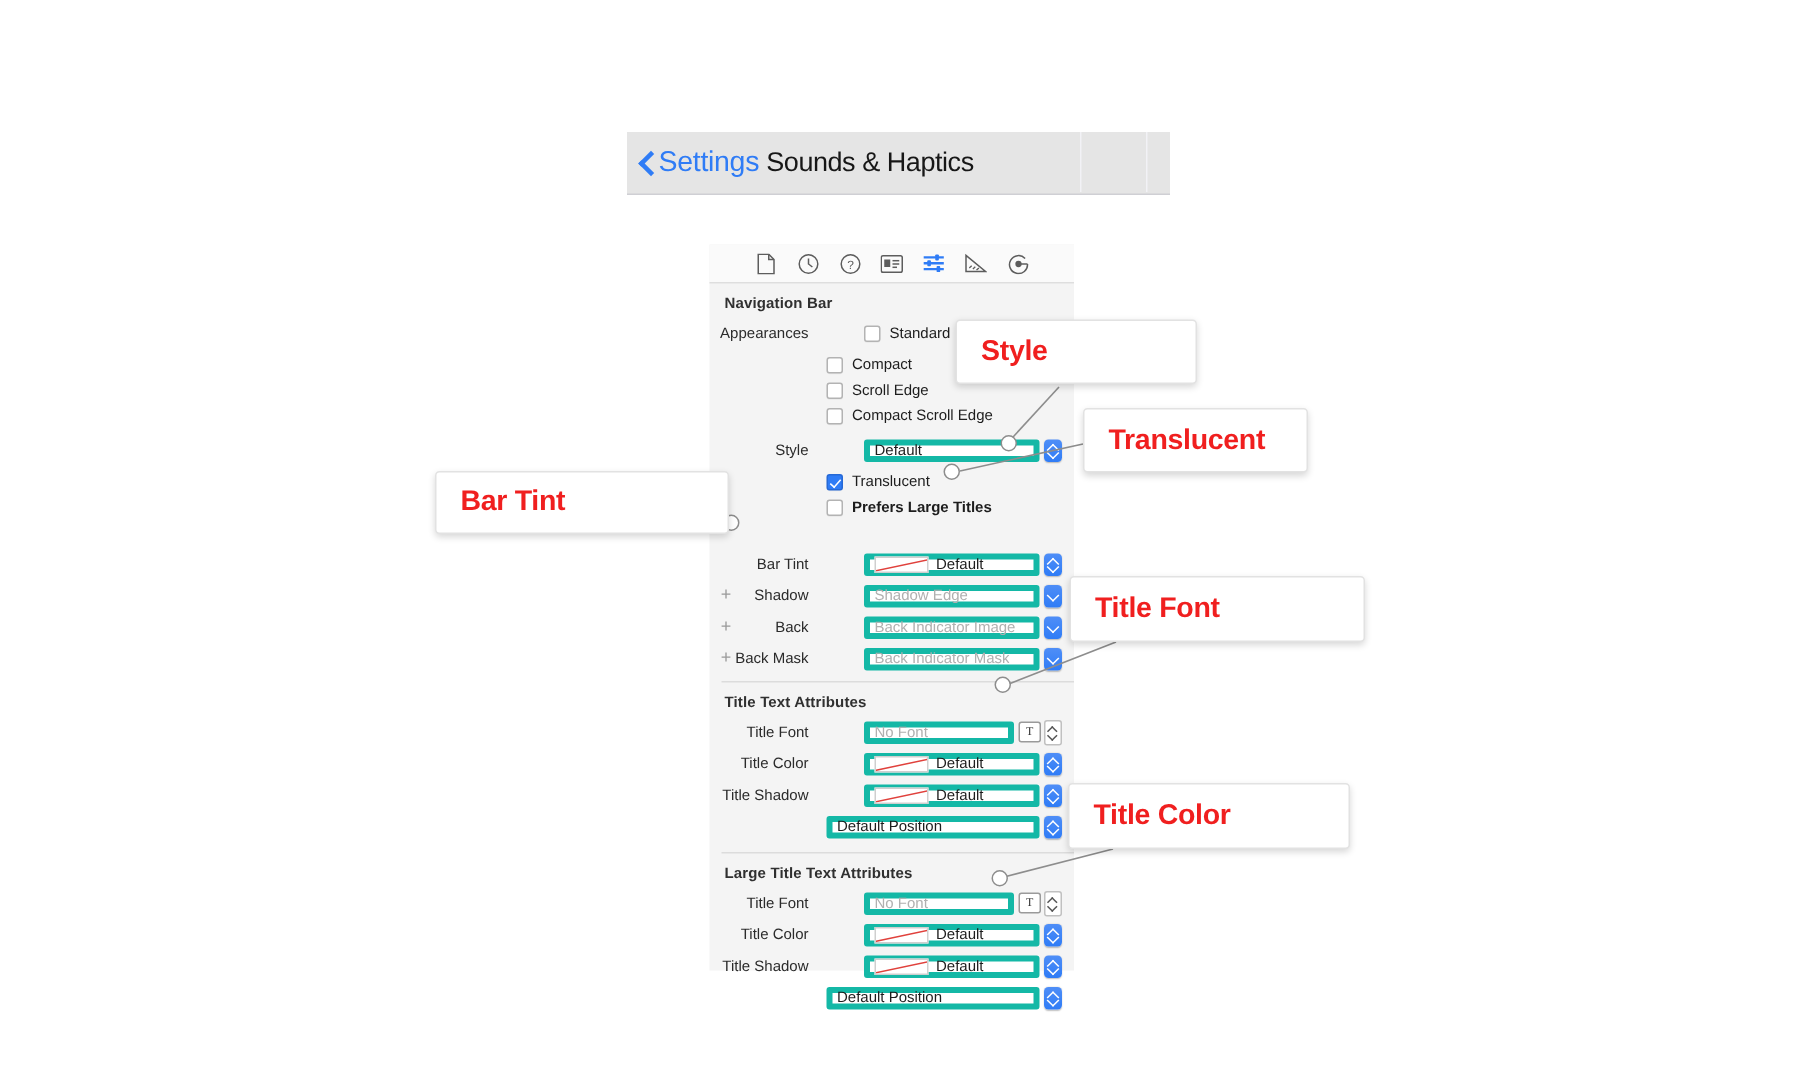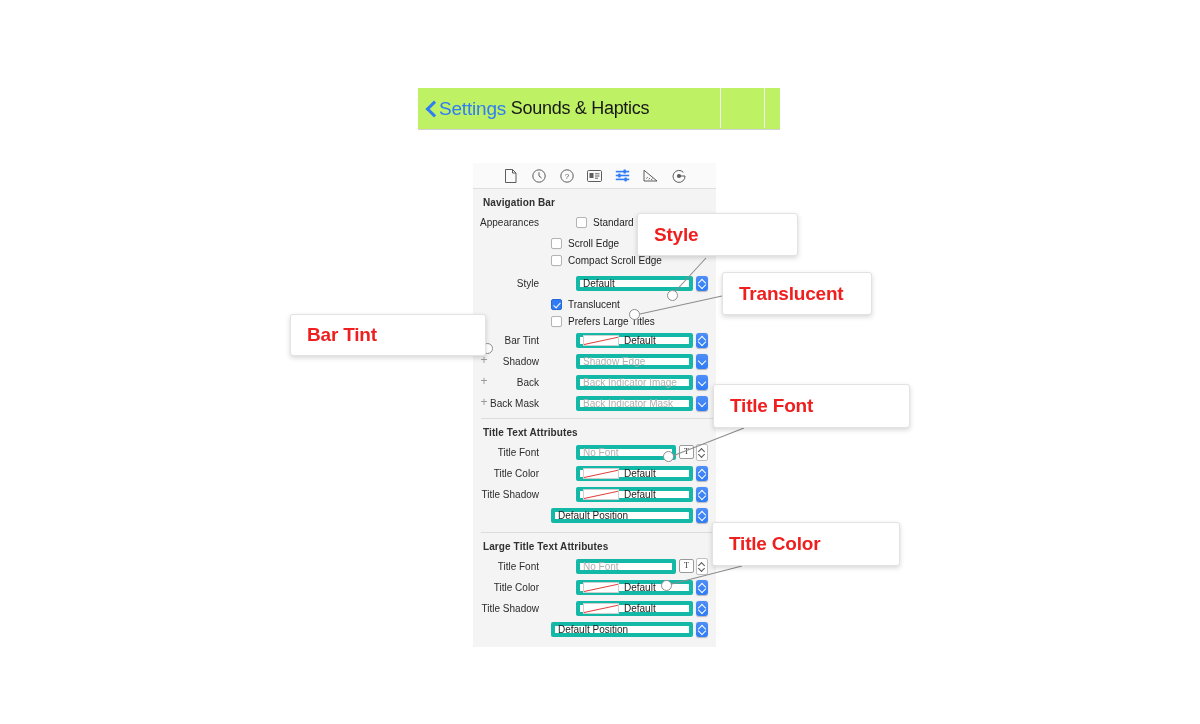--- a/index.html
+++ b/index.html
@@ -7,21 +7,21 @@
     width:1200px;height:724px;background:#ffffff;
     font-family:"Liberation Sans","DejaVu Sans",sans-serif;
     position:relative;overflow:hidden;
     -webkit-font-smoothing:antialiased;
   }
   .stage{position:absolute;inset:0;}
 
   
   .navbar{
     position:absolute;left:418px;top:88px;width:362px;height:42px;
-    background:#bef264;
+    background:#e5e5e5;
     display:flex;align-items:center;
     border-bottom:1px solid #cfcfd4;
     box-sizing:border-box;
   }
   .navbar .back{
     display:flex;align-items:center;gap:2px;
     margin-left:8px;color:#2f7cf6;
     font-size:19px;letter-spacing:-0.2px;
     cursor:default;
   }
@@ -250,20 +250,25 @@
       <div class="row">
         <div class="lbl">Appearances</div>
         <div class="ctl">
           <span class="cbox"></span>
           <span class="cblabel">Standard</span>
         </div>
       </div>
       <div class="cbrow">
         <div class="cbspace"></div>
         <span class="cbox"></span>
+        <span class="cblabel">Compact</span>
+      </div>
+      <div class="cbrow">
+        <div class="cbspace"></div>
+        <span class="cbox"></span>
         <span class="cblabel">Scroll Edge</span>
       </div>
       <div class="cbrow" style="margin-bottom:7px;">
         <div class="cbspace"></div>
         <span class="cbox"></span>
         <span class="cblabel">Compact Scroll Edge</span>
       </div>
 
       <div class="row" style="padding-right:8px;">
         <div class="lbl">Style</div>
@@ -273,21 +278,21 @@
           </div>
           <span class="popbtn"></span>
         </div>
       </div>
 
       <div class="cbrow">
         <div class="cbspace"></div>
         <span class="cbox on"></span>
         <span class="cblabel">Translucent</span>
       </div>
-      <div class="cbrow" style="margin-bottom:3px;">
+      <div class="cbrow" style="margin-bottom:22px;font-weight:bold;">
         <div class="cbspace"></div>
         <span class="cbox"></span>
         <span class="cblabel">Prefers Large Titles</span>
       </div>
 
       <div class="row" style="padding-right:8px;">
         <div class="lbl">Bar Tint</div>
         <div class="ctl">
           <div class="field">
             <span class="colorwell"></span>

